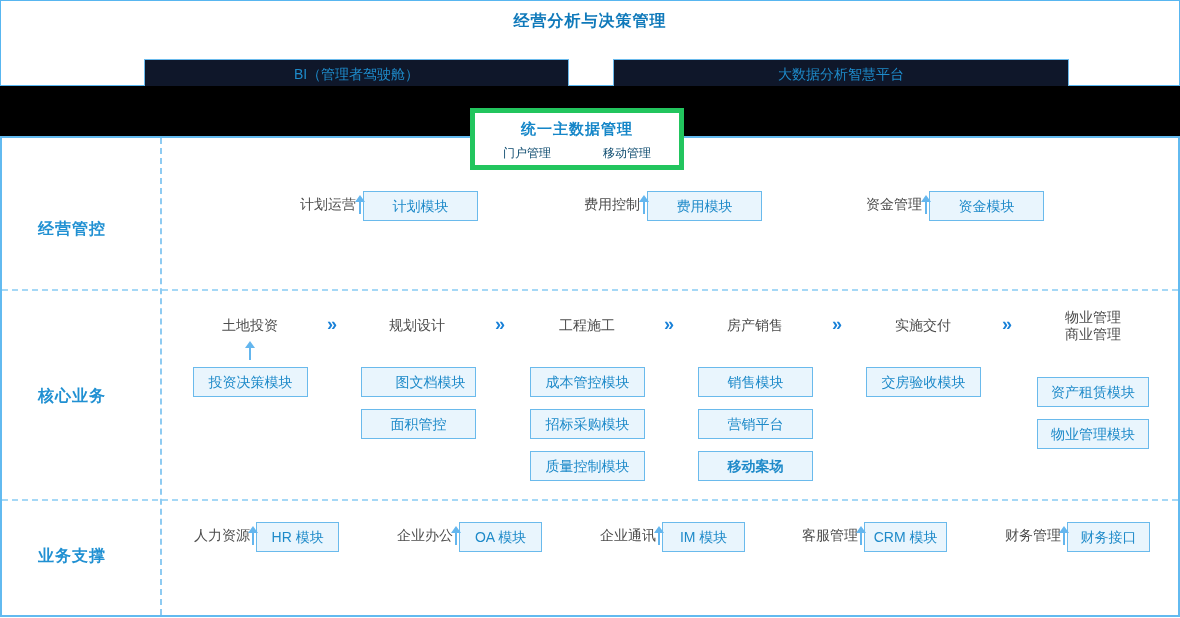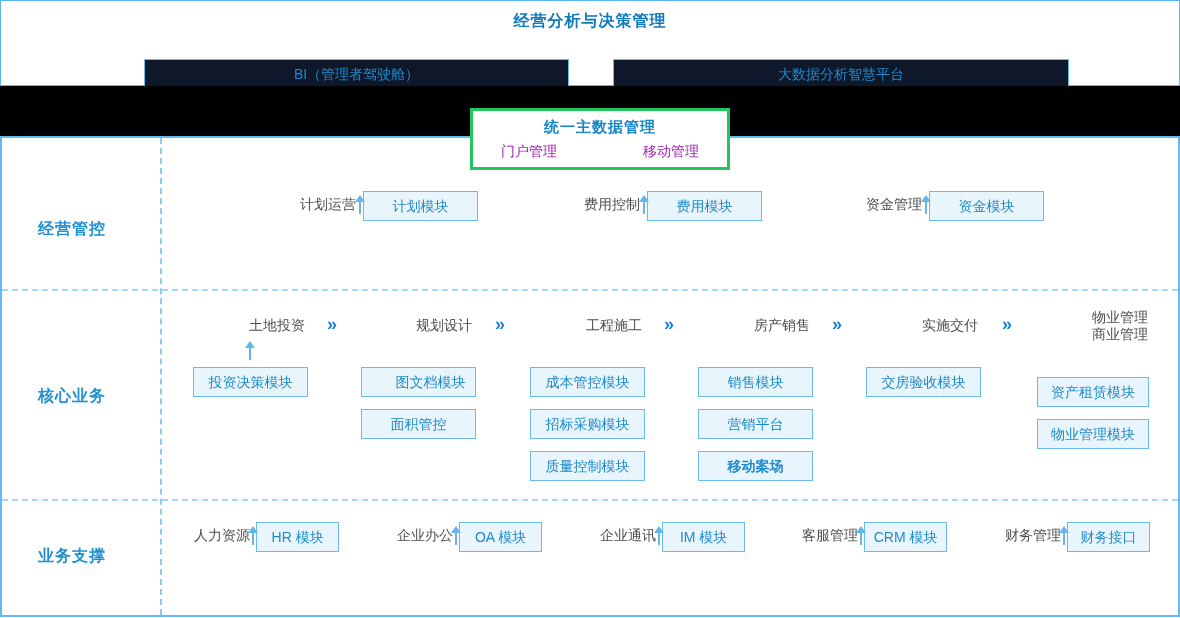--- a/index.html
+++ b/index.html
@@ -8,45 +8,45 @@
 
   
   .top-section{position:absolute;left:0;top:0;width:1178px;height:84px;border:1px solid #58b6f0;background:#ffffff;}
   .top-title{position:absolute;left:0;top:10px;width:100%;text-align:center;font-size:16px;font-weight:bold;color:#0f79ba;letter-spacing:1px;}
   .top-box{position:absolute;top:58px;height:30px;box-sizing:border-box;background:#0f172a;border:1px solid #6abaec;color:#1e8ac9;font-size:14px;text-align:center;line-height:28px;}
 
   
   .black-bar{position:absolute;left:0;top:86px;width:1180px;height:50px;background:#000000;}
 
   
-  .master-box{position:absolute;left:470px;top:108px;width:260px;height:62px;box-sizing:border-box;background:#ffffff;border:3px solid #22c55e;z-index:5;}
+  .master-box{position:absolute;left:470px;top:108px;width:214px;height:62px;box-sizing:border-box;background:#ffffff;border:5px solid #22c55e;z-index:5;}
   .master-title{margin-top:7px;text-align:center;font-size:15px;font-weight:bold;color:#1586c8;letter-spacing:1px;}
   .master-links{display:flex;justify-content:space-between;padding:6px 28px 0 28px;}
-  .master-link{font-size:14px;color:#a21caf;cursor:pointer;}
+  .master-link{font-size:12px;color:#0c4a6e;cursor:pointer;}
 
   
   .main-body{position:absolute;left:0;top:136px;width:1180px;height:481px;box-sizing:border-box;border:2px solid #62baf0;background:#ffffff;}
   .vline{position:absolute;left:160px;top:138px;height:477px;border-left:2px dashed #8ecbf2;}
   .hline{position:absolute;left:2px;width:1176px;border-top:2px dashed #a5d8f6;}
   .hline-1{top:289px;}
   .hline-2{top:499px;}
 
   .row-label{position:absolute;left:38px;font-size:16px;font-weight:bold;color:#2090d2;letter-spacing:1px;}
 
   
   .group{position:absolute;display:flex;flex-direction:row;align-items:center;}
   .category{font-size:14px;color:#4d4d4d;line-height:17px;margin-bottom:4px;white-space:nowrap;}
   .arrow-up{width:11px;height:19px;position:relative;margin-bottom:4px;}
   .arrow-up::before{content:'';position:absolute;top:0;left:50%;transform:translateX(-50%);border-left:5px solid transparent;border-right:5px solid transparent;border-bottom:7px solid #64b6ee;}
   .arrow-up::after{content:'';position:absolute;top:6px;bottom:0;left:50%;transform:translateX(-50%);width:2px;background:#64b6ee;}
 
   .mod-box{width:100%;height:30px;box-sizing:border-box;background:#e9f5fd;border:1px solid #6abaec;color:#1e8ac9;font-size:14px;text-align:center;line-height:28px;cursor:pointer;white-space:nowrap;}
   .abs-box{position:absolute;width:115px;height:30px;box-sizing:border-box;background:#e9f5fd;border:1px solid #6abaec;color:#1e8ac9;font-size:14px;text-align:center;line-height:28px;cursor:pointer;white-space:nowrap;}
 
-  .stage-label{position:absolute;top:317px;width:110px;text-align:right;font-size:14px;color:#4d4d4d;line-height:17px;}
+  .stage-label{position:absolute;top:317px;width:110px;text-align:center;font-size:14px;color:#4d4d4d;line-height:17px;}
   .stage-label.two-line{top:309px;}
   .chevron{position:absolute;top:314px;font-size:18px;font-weight:bold;color:#1b82d8;line-height:20px;}
   .land-arrow{position:absolute;left:244px;top:341px;margin:0;}
 </style>
 </head>
 <body>
 
 <div class="canvas">
 
   <div class="top-section">

